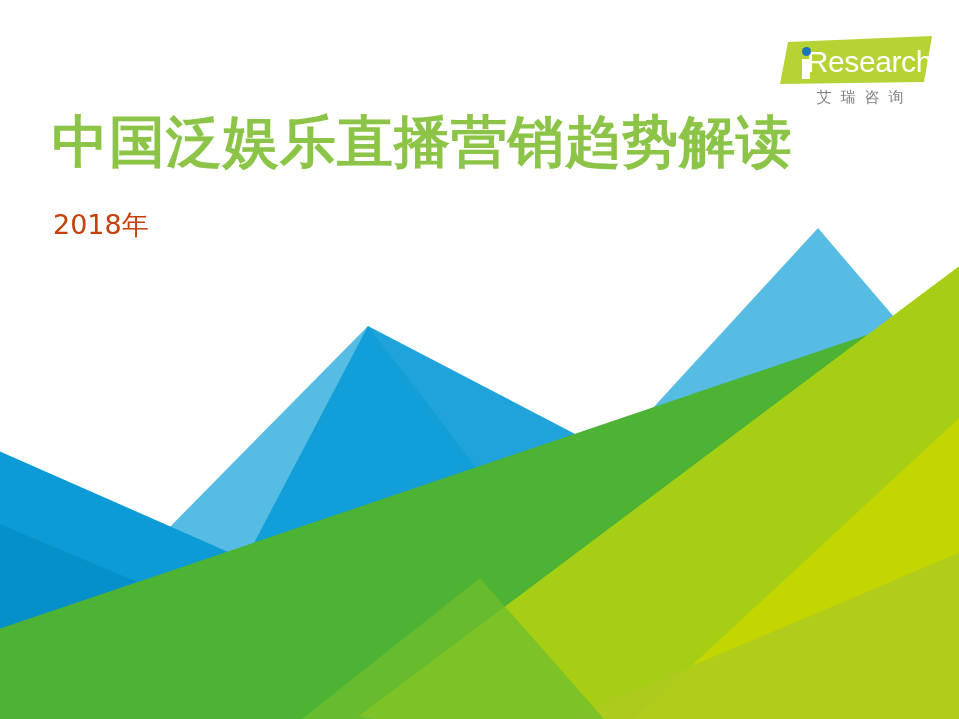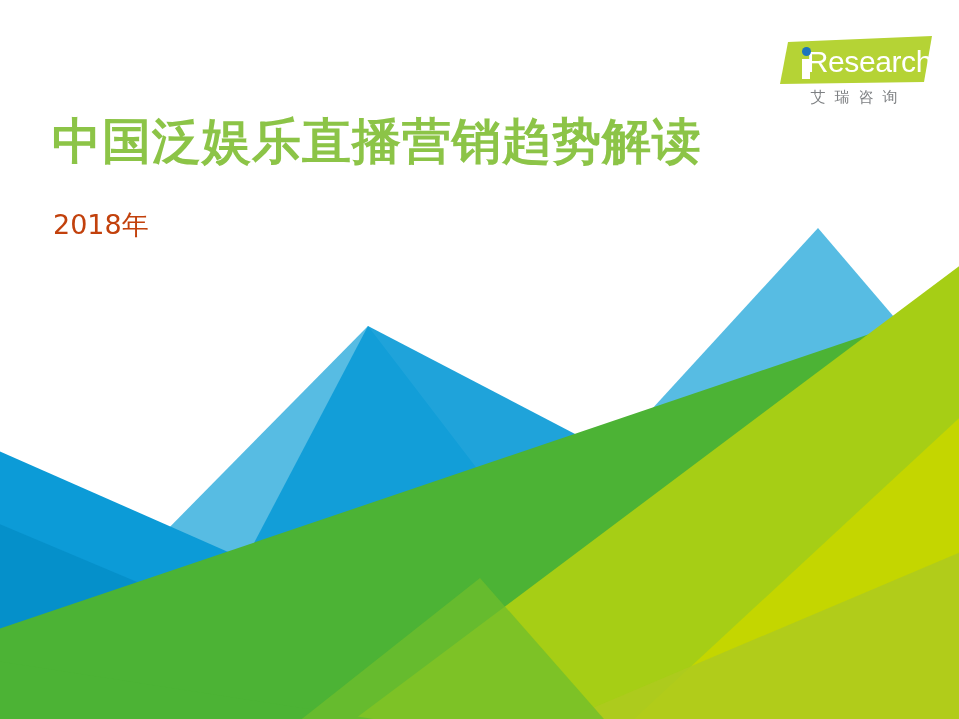--- a/index.html
+++ b/index.html
@@ -79,38 +79,38 @@
   .logo-research {
     color: #ffffff;
     font-size: 30px;
     font-weight: 400;
     letter-spacing: -0.4px;
     line-height: 34px;
     font-family: "Liberation Sans", "DejaVu Sans", sans-serif;
   }
   #logo-cn {
     position: absolute;
-    left: 6px;
+    left: 12px;
     top: 52px;
     width: 152px;
     text-align: center;
     color: #7E8083;
     font-size: 15px;
     letter-spacing: 9px;
     text-indent: 9px;
     font-family: Liberation Mono, monospace;
   }
 
   
   #headline {
     position: absolute;
     left: 52px;
     top: 109px;
     color: #8CC447;
-    font-size: 49px;
+    font-size: 56px;
     font-weight: bold;
     letter-spacing: 1px;
     line-height: 66px;
     white-space: nowrap;
     font-family: "DejaVu Sans", "Liberation Sans", sans-serif;
   }
   #subline {
     position: absolute;
     left: 53px;
     top: 207px;

